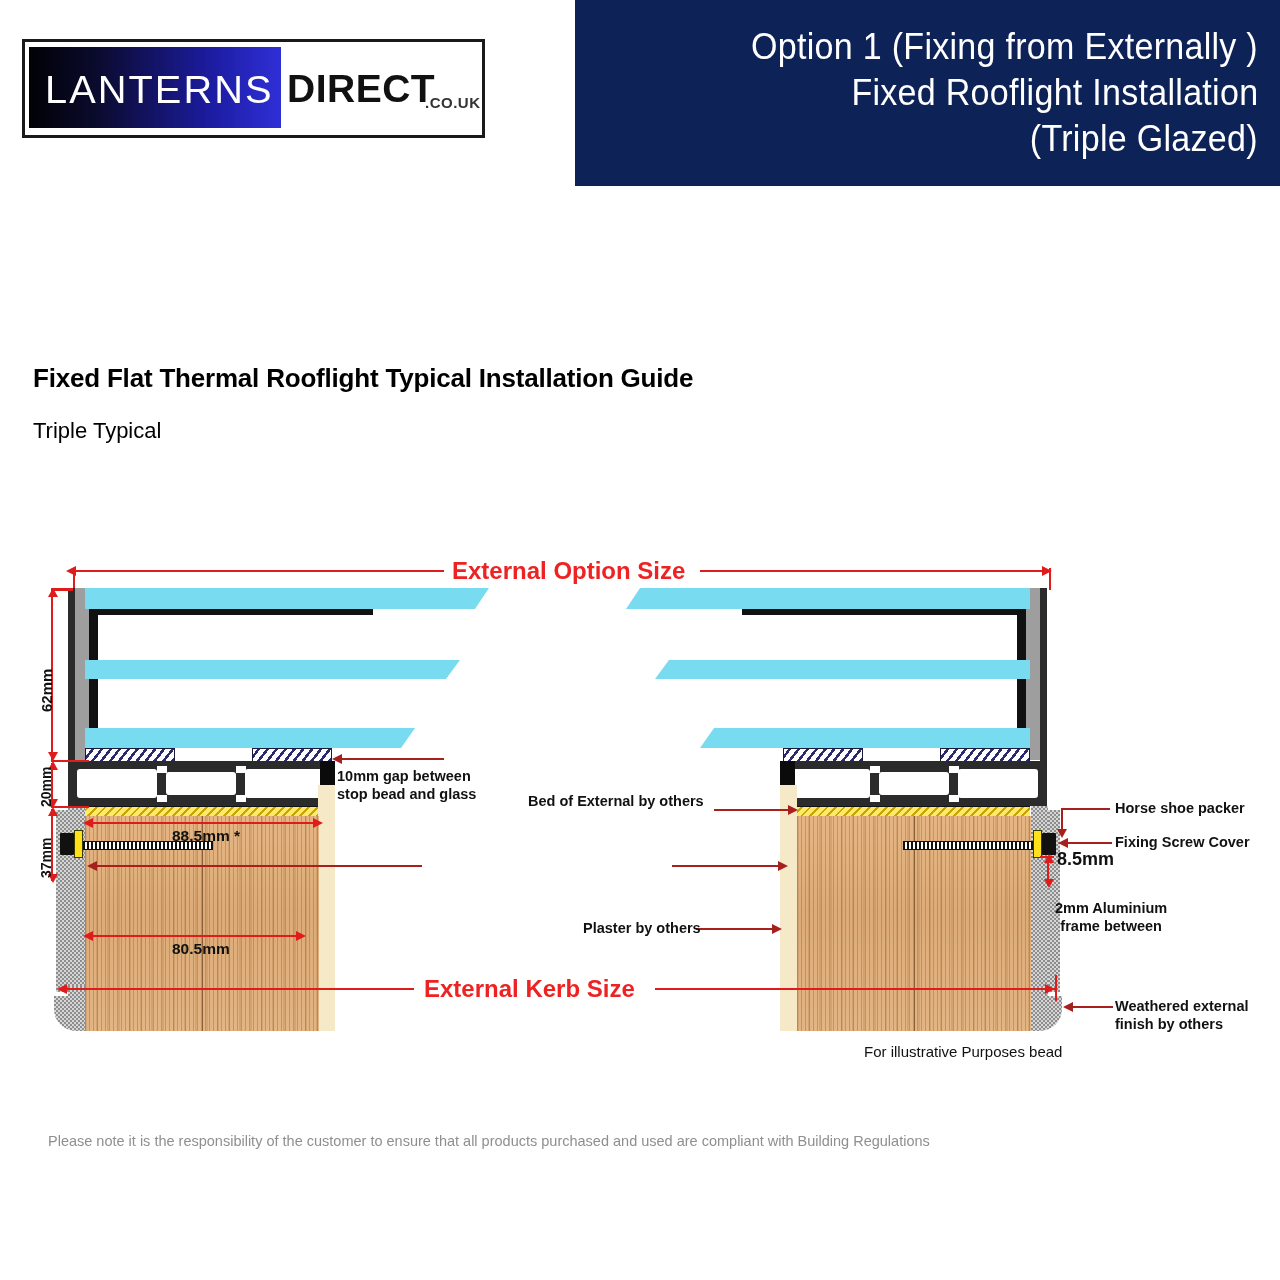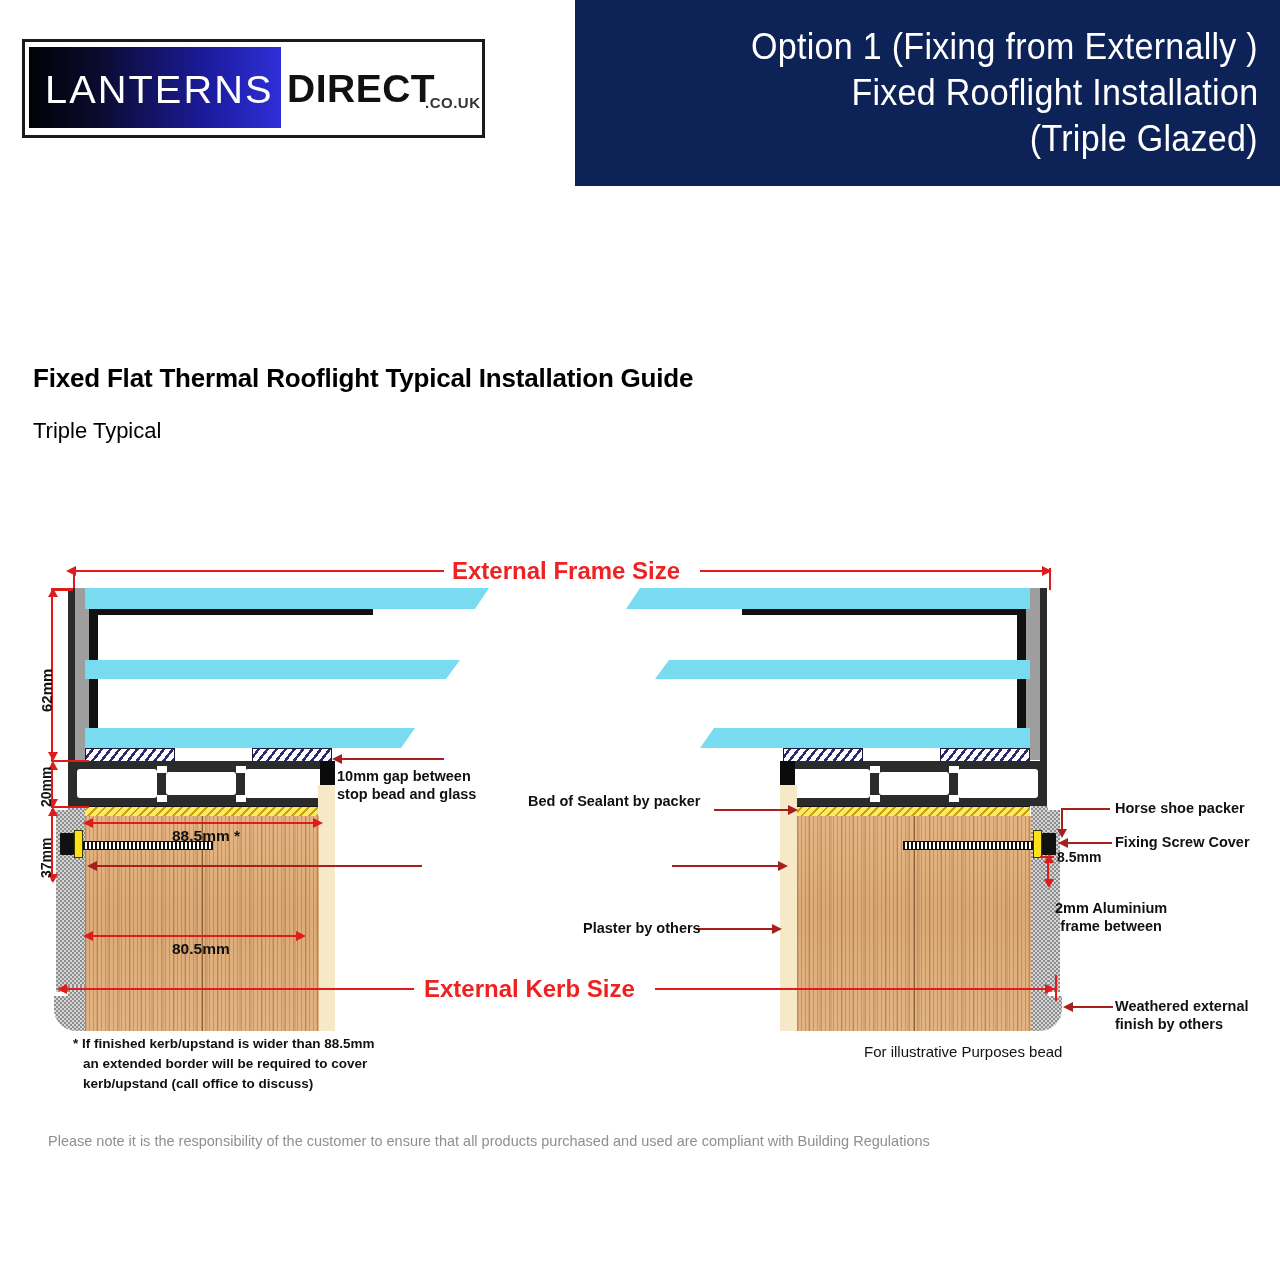--- a/index.html
+++ b/index.html
@@ -146,21 +146,21 @@
 <div class="abs" id="page-subtitle">Triple Typical</div>
 
 <div class="abs" id="diagram">
 
   <div class="dimline" style="left:74px;top:50px;width:370px;"></div>
   <div class="dimline" style="left:700px;top:50px;width:350px;"></div>
   <div class="arrowL" style="left:66px;top:46px;"></div>
   <div class="arrowR" style="left:1042px;top:46px;"></div>
   <div class="dimvert" style="left:73px;top:48px;height:22px;"></div>
   <div class="dimvert" style="left:1049px;top:48px;height:22px;"></div>
-  <div class="bigred" style="left:452px;top:37px;">External Frame Size</div>
+  <div class="bigred" style="left:452px;top:37px;">External Option Size</div>
 
   <div class="darkedge" style="left:68px;top:68px;width:7px;height:290px;"></div>
   <div class="greyband" style="left:75px;top:68px;width:17px;height:172px;"></div>
 
   <div class="glass glass-l" style="left:85px;top:68px;width:404px;height:21px;"></div>
   <div class="spacer" style="left:89px;top:89px;width:284px;height:6px;"></div>
   <div class="spacer" style="left:89px;top:89px;width:9px;height:59px;"></div>
   <div class="glass glass-l" style="left:85px;top:140px;width:375px;height:19px;"></div>
   <div class="spacer" style="left:89px;top:159px;width:9px;height:54px;"></div>
   <div class="glass glass-l" style="left:85px;top:208px;width:330px;height:20px;"></div>
@@ -262,32 +262,32 @@
   <div class="weather" style="left:1048px;top:290px;width:12px;height:182px;"></div>
 
   <div class="screw" style="left:903px;top:321px;width:130px;"></div>
   <div class="packer" style="left:1033px;top:310px;width:9px;height:28px;"></div>
   <div class="screwcover" style="left:1042px;top:313px;width:14px;height:22px;"></div>
 
   <div class="dimvert" style="left:1047px;top:336px;height:30px;"></div>
   <div class="arrowU" style="left:1044px;top:334px;"></div>
   <div class="arrowD" style="left:1044px;top:359px;"></div>
   <div class="dimline" style="left:1040px;top:336px;width:14px;"></div>
-  <div class="dimtxt" style="left:1057px;top:329px;font-size:14px;">8.5mm</div>
+  <div class="dimtxt" style="left:1057px;top:329px;font-size:18px;">8.5mm</div>
 
   <div class="leadline" style="left:340px;top:238px;width:104px;"></div>
   <div class="arrowL-d" style="left:332px;top:234px;"></div>
   <div class="lbl" style="left:337px;top:247px;">
     <span>10mm gap between</span><br>
     <span>stop bead and glass</span>
   </div>
 
   <div class="leadline" style="left:714px;top:289px;width:82px;"></div>
   <div class="arrowR-d" style="left:788px;top:285px;"></div>
-  <div class="lbl" style="left:528px;top:272px;">Bed of Sealant by packer</div>
+  <div class="lbl" style="left:528px;top:272px;">Bed of External by others</div>
 
   <div class="leadline" style="left:95px;top:345px;width:327px;"></div>
   <div class="arrowL-d" style="left:87px;top:341px;"></div>
   <div class="leadline" style="left:672px;top:345px;width:114px;"></div>
   <div class="arrowR-d" style="left:778px;top:341px;"></div>
 
   <div class="leadline" style="left:696px;top:408px;width:84px;"></div>
   <div class="arrowR-d" style="left:772px;top:404px;"></div>
   <div class="lbl" style="left:583px;top:399px;">Plaster by others</div>
 
@@ -312,23 +312,18 @@
     <span>finish by others</span>
   </div>
 
   <div class="dimline" style="left:64px;top:468px;width:350px;"></div>
   <div class="dimline" style="left:655px;top:468px;width:400px;"></div>
   <div class="arrowL" style="left:57px;top:464px;"></div>
   <div class="arrowR" style="left:1045px;top:464px;"></div>
   <div class="dimvert" style="left:1055px;top:455px;height:26px;"></div>
   <div class="bigred" style="left:424px;top:455px;">External Kerb Size</div>
 
-  <div class="note" style="left:73px;top:514px;">
-    <span>* If finished kerb/upstand is wider than 88.5mm</span><br>
-    <span style="padding-left:10px;">an extended border will be required to cover</span><br>
-    <span style="padding-left:10px;">kerb/upstand (call office to discuss)</span>
-  </div>
 
   <div class="illus" style="left:864px;top:523px;">For illustrative Purposes bead</div>
 
 </div>
 
 <div class="abs" id="footer-note">Please note it is the responsibility of the customer to ensure that all products purchased and used are compliant with Building Regulations</div>
 
 </body></html>

